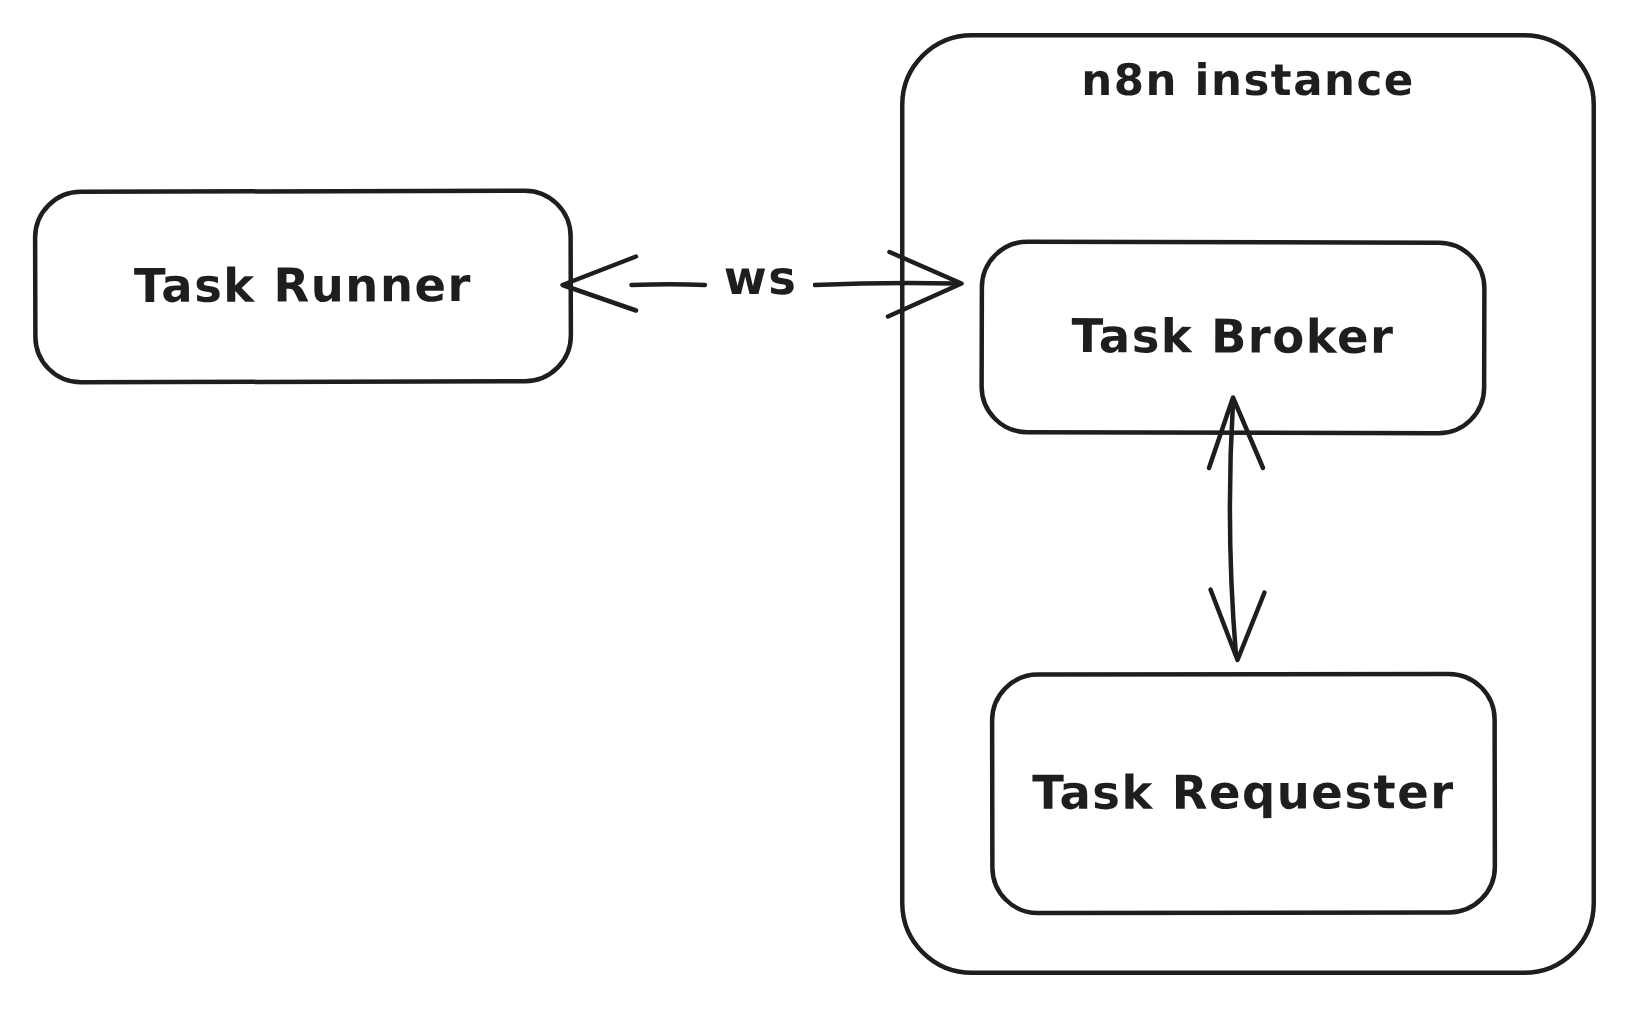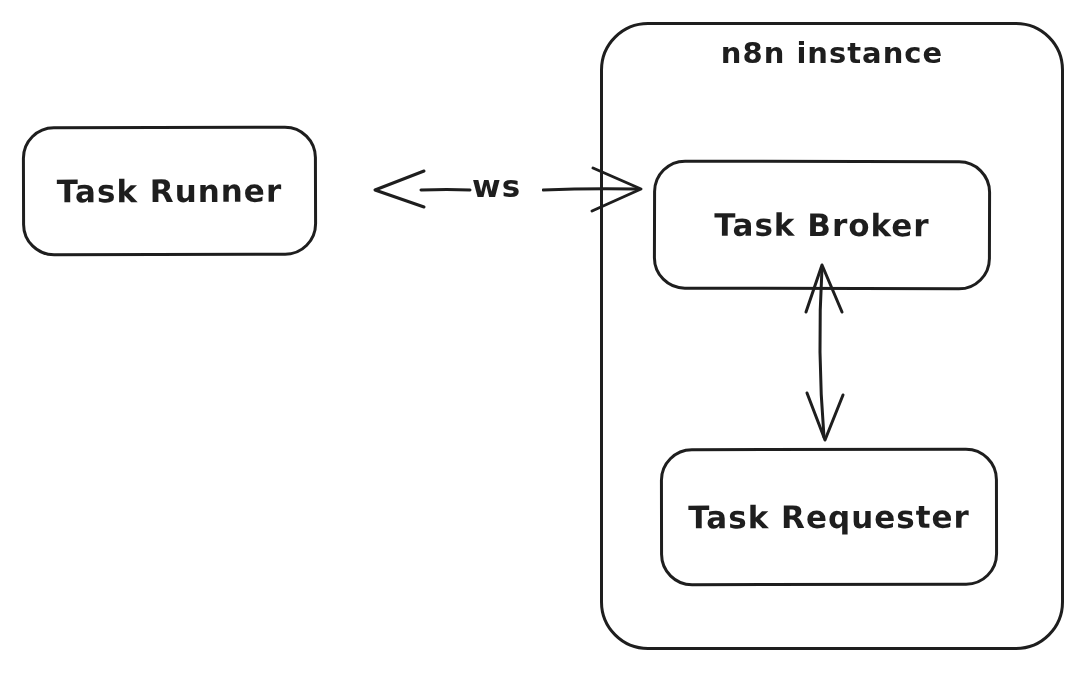--- a/index.html
+++ b/index.html
@@ -26,23 +26,23 @@
     border-radius: 32px;
     background: var(--bg);
     display: flex;
     align-items: center;
     justify-content: center;
     font-size: 31px;
     font-weight: 700;
     letter-spacing: 1px;
     white-space: nowrap;
   }
-  .node-task-runner  { left: 22px;  top: 126px; width: 295px; height: 130px; transform: rotate(-0.15deg); }
+  .node-task-runner  { left: 22px;  top: 126px; width: 360px; height: 130px; transform: rotate(-0.15deg); }
   .node-task-broker  { left: 653px; top: 128px; width: 338px; height: 130px; transform: rotate(0.15deg); margin-top: 32px; }
-  .node-task-requester { left: 660px; top: 448px; width: 338px; height: 138px; transform: rotate(-0.1deg); }
+  .node-task-requester { left: 660px; top: 448px; width: 338px; height: 162px; transform: rotate(-0.1deg); }
 
   .container-box {
     position: absolute;
     left: 600px;
     top: 22px;
     width: 464px;
     height: 628px;
     border: 3px solid var(--stroke);
     border-radius: 48px;
     background: var(--bg);
@@ -70,20 +70,21 @@
     stroke: var(--stroke);
     stroke-width: 3px;
     stroke-linecap: round;
     stroke-linejoin: round;
   }
   .edge-label-ws {
     position: absolute;
     left: 472px;
     top: 168px;
     width: 70px;
+    text-align: center;
     font-size: 31px;
     font-weight: 700;
     letter-spacing: 1px;
     background: var(--bg);
   }
 </style>
 </head>
 <body>
 
 <div class="canvas">

